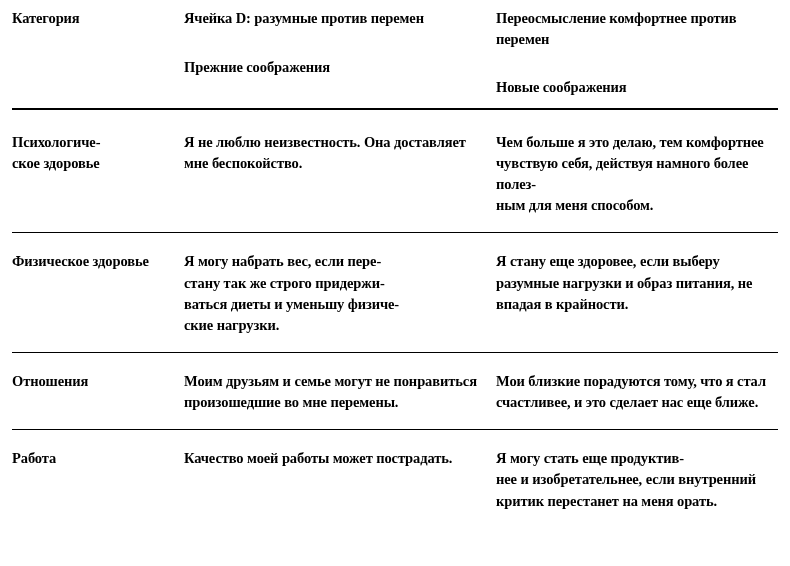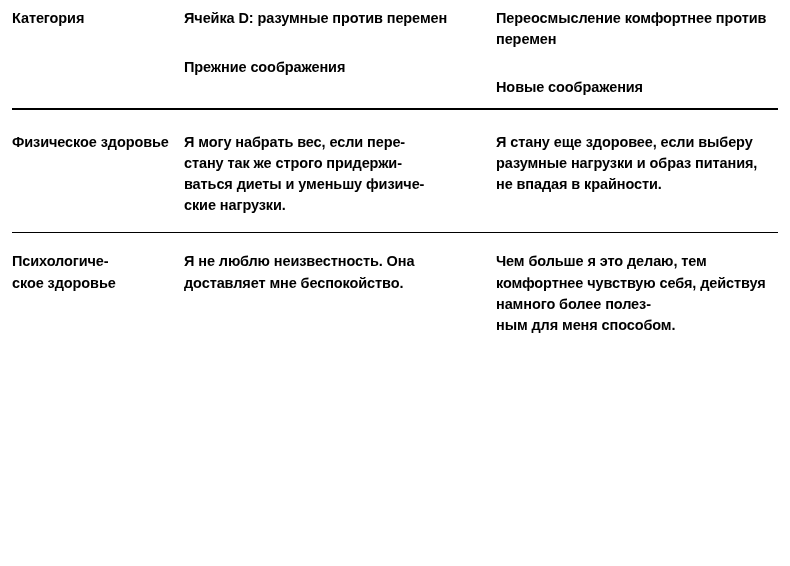--- a/index.html
+++ b/index.html
@@ -13,20 +13,21 @@
     font-family: "Liberation Sans", sans-serif;
     color: #000000;
     overflow: hidden;
   }
   .page {
     position: relative;
     width: 790px;
     height: 566px;
     box-sizing: border-box;
     padding: 8px 12px 0 12px;
+    font-family: Liberation Serif, serif;
   }
   table.matrix {
     width: 766px;
     border-collapse: collapse;
     table-layout: fixed;
   }
   table.matrix col.c1 { width: 172px; }
   table.matrix col.c2 { width: 312px; }
   table.matrix col.c3 { width: 282px; }
 
@@ -84,29 +85,40 @@
           <span class="subline">Прежние соображения</span>
         </th>
         <th>
           <span>Переосмысление комфортнее против перемен</span>
           <span class="subline">Новые соображения</span>
         </th>
       </tr>
     </thead>
     <tbody>
       <tr>
+        <td class="cat hyph">Психологиче-
+ское здоровье</td>
+        <td class="hyph">Я не люблю неизвестность. Она доставляет мне беспокойство.</td>
+        <td class="hyph">Чем больше я это делаю, тем комфортнее чувствую себя, действуя намного более полез-
+ным для меня способом.</td>
+      </tr>
+      <tr>
         <td class="cat hyph">Физическое здоровье</td>
         <td class="hyph">Я могу набрать вес, если пере-
 стану так же строго придержи-
 ваться диеты и уменьшу физиче-
 ские нагрузки.</td>
         <td class="hyph">Я стану еще здоровее, если выберу разумные нагрузки и образ питания, не впадая в крайности.</td>
       </tr>
       <tr>
-        <td class="cat hyph">Психологиче-
-ское здоровье</td>
-        <td class="hyph">Я не люблю неизвестность. Она доставляет мне беспокойство.</td>
-        <td class="hyph">Чем больше я это делаю, тем комфортнее чувствую себя, действуя намного более полез-
-ным для меня способом.</td>
+        <td class="cat hyph">Отношения</td>
+        <td class="hyph">Моим друзьям и семье могут не понравиться произошедшие во мне перемены.</td>
+        <td class="hyph">Мои близкие порадуются тому, что я стал счастливее, и это сделает нас еще ближе.</td>
+      </tr>
+      <tr>
+        <td class="cat hyph">Работа</td>
+        <td class="hyph">Качество моей работы может пострадать.</td>
+        <td class="hyph">Я могу стать еще продуктив-
+нее и изобретательнее, если внутренний критик перестанет на меня орать.</td>
       </tr>
     </tbody>
   </table>
 </div>
 
 </body></html>

